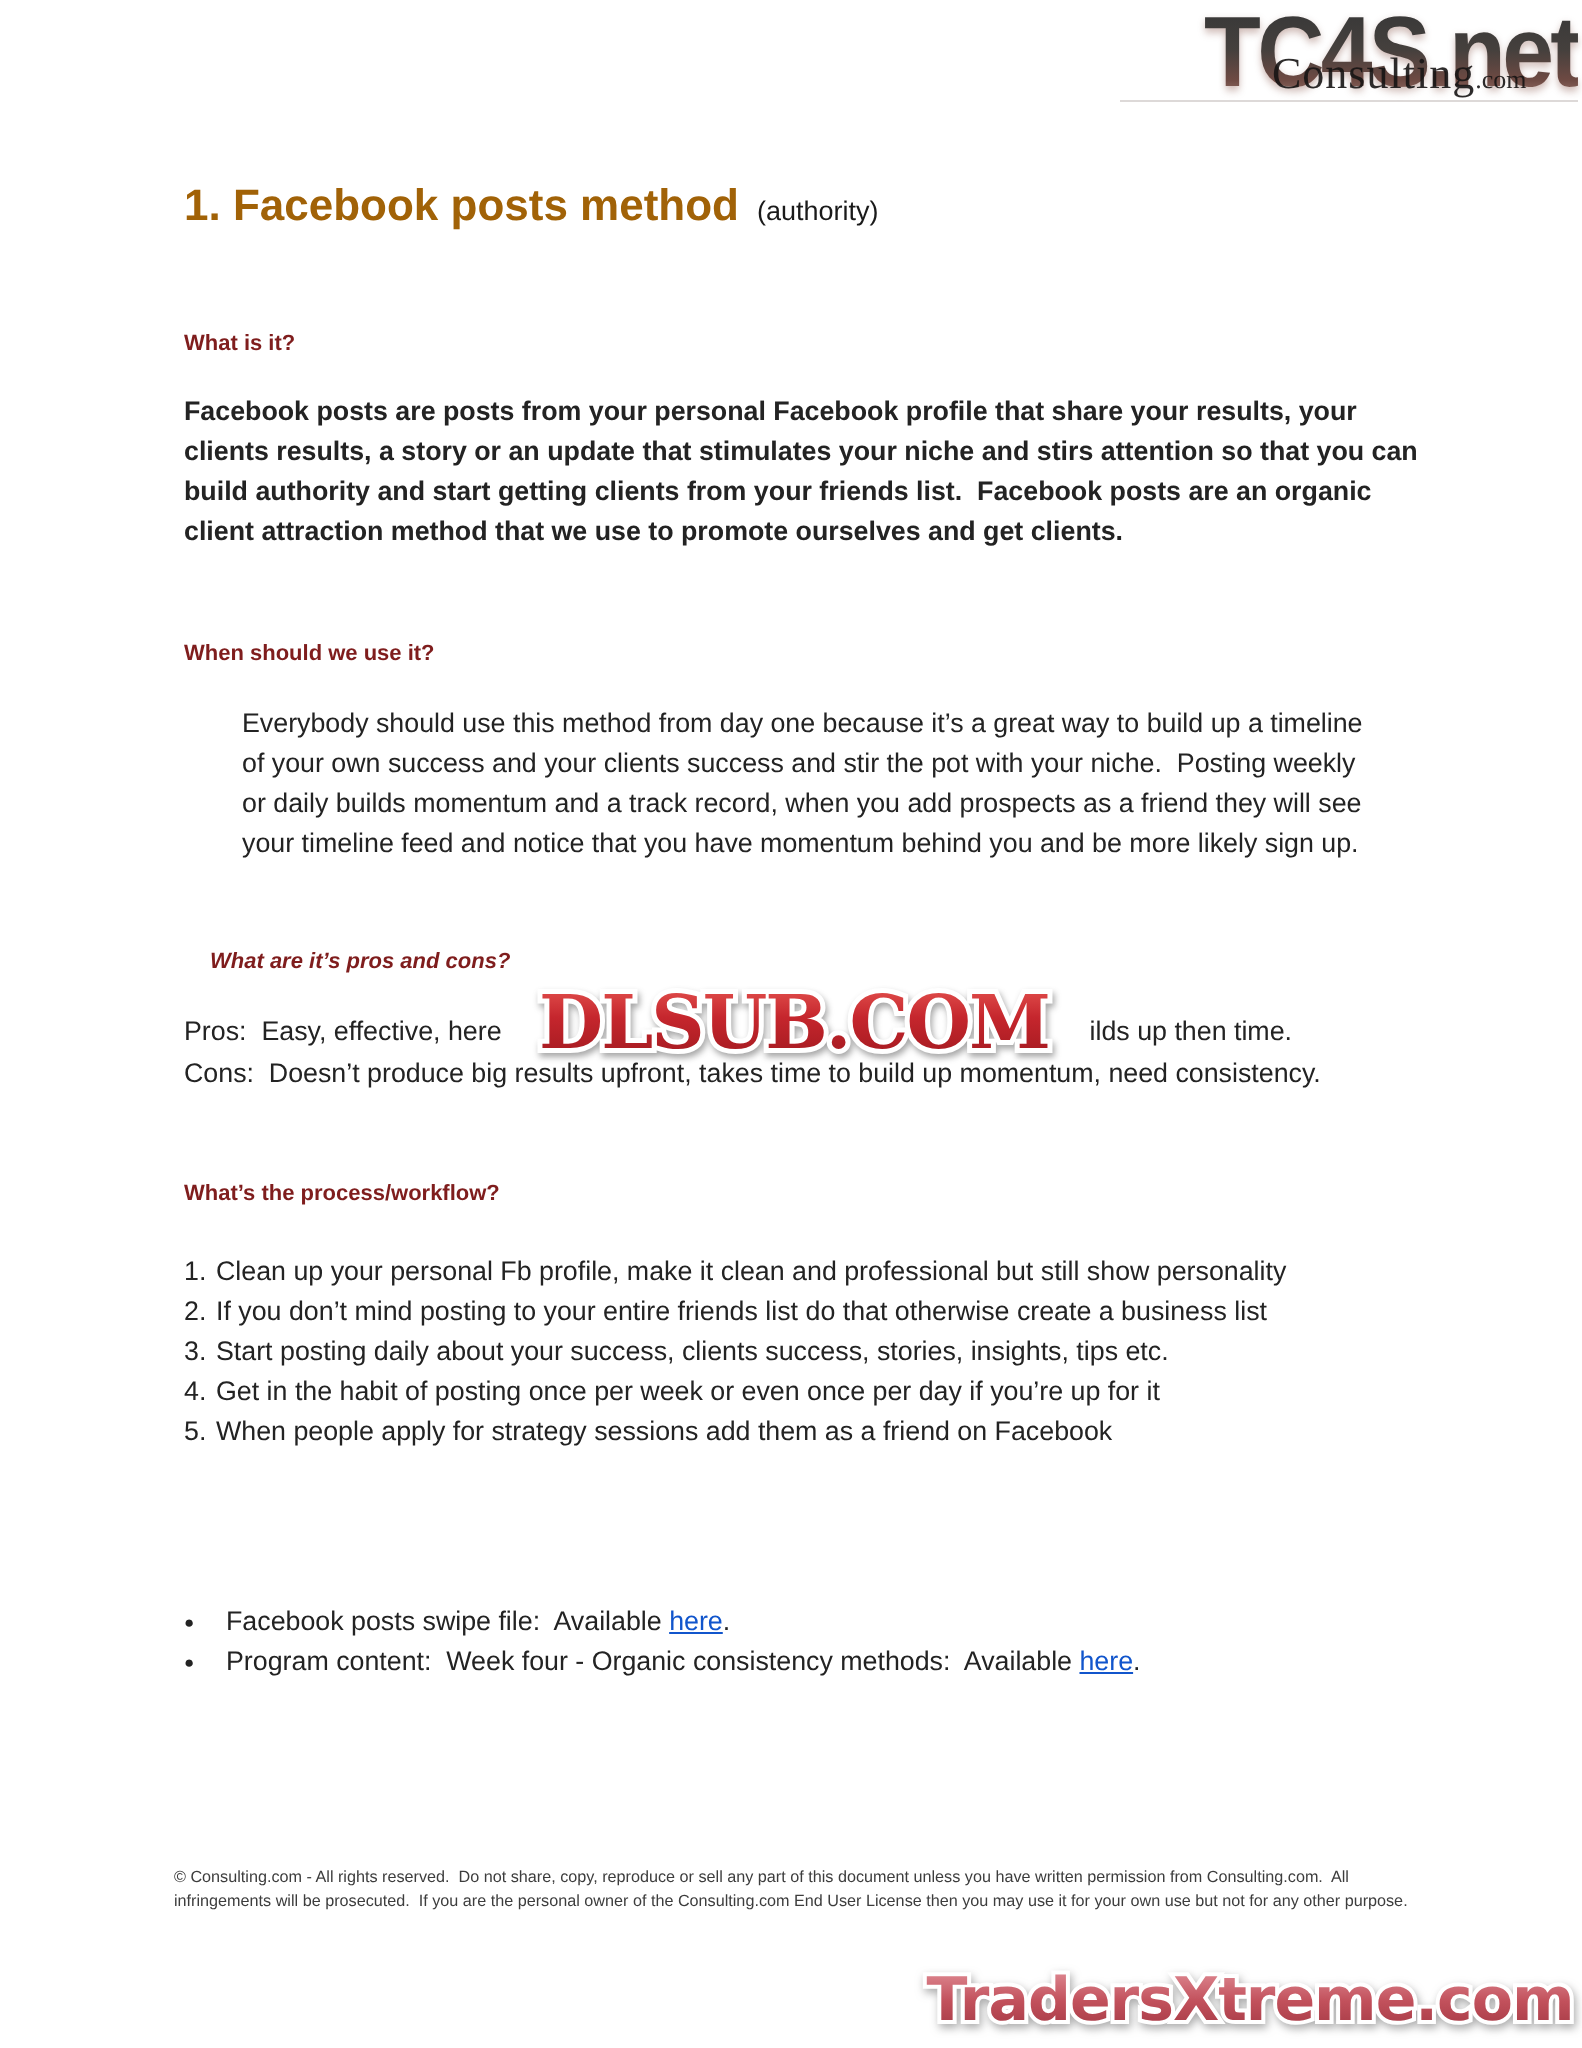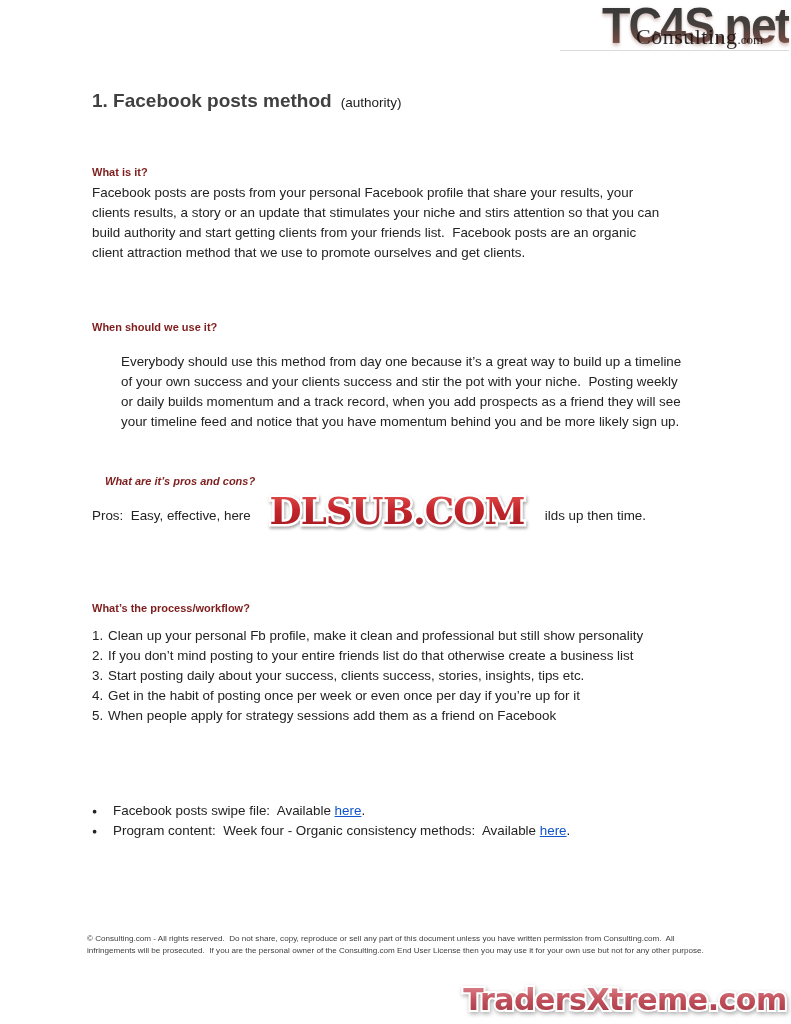--- a/index.html
+++ b/index.html
@@ -3,21 +3,21 @@
 <meta charset="utf-8">
 <style>
   html,body { margin:0; padding:0; background:#ffffff; }
   .page {
     position:relative; width:791px; height:1024px; background:#ffffff;
     font-family:"Liberation Sans", sans-serif; overflow:hidden;
   }
   .abs { position:absolute; }
 
   
-  .doc-title-main { font-size:19px; font-weight:700; color:#404040; }
+  .doc-title-main { font-size:22px; font-weight:700; color:#a16207; }
   .doc-title-suffix { font-size:13.5px; font-weight:400; color:#1a1a1a; margin-left:9px; }
   .heading { font-size:11px; font-weight:700; color:#7f1d1d; line-height:16px; white-space:pre; }
   .para { font-size:13.4px; line-height:20px; color:#232323; white-space:pre; }
   .list-row { display:flex; font-size:13.4px; line-height:20px; color:#232323; white-space:pre; }
   .num { width:16px; flex:0 0 16px; }
   .bullet-glyph { width:21px; flex:0 0 21px; font-size:8.5px; line-height:20px; color:#232323; }
   .covered-gap { display:inline-block; width:294px; }
   .link { color:#1155cc; text-decoration:underline; cursor:pointer; }
   .footer { font-size:8.1px; line-height:12px; color:#3d3d3d; white-space:pre; letter-spacing:0; }
 
@@ -51,46 +51,47 @@
   <div class="abs tc4s-wrap">
     <span class="tc4s">TC4S.net</span>
   </div>
   <div class="abs consulting"><span>Consulting</span><span class="tld">.com</span></div>
 
   <div class="abs" style="top:90px;left:92px;">
     <span class="doc-title-main">1. Facebook posts method</span><span class="doc-title-suffix">(authority)</span>
   </div>
 
   <div class="abs heading" style="top:164px;left:92px;">What is it?</div>
-  <div class="abs para" style="top:183px;left:92px;">Facebook posts are posts from your personal Facebook profile that share your results, your
+  <div class="abs para" style="top:196px;left:92px;font-weight:bold;">Facebook posts are posts from your personal Facebook profile that share your results, your
 clients results, a story or an update that stimulates your niche and stirs attention so that you can
 build authority and start getting clients from your friends list.  Facebook posts are an organic
 client attraction method that we use to promote ourselves and get clients.</div>
 
   <div class="abs heading" style="top:319px;left:92px;">When should we use it?</div>
   <div class="abs para" style="top:352px;left:92px;margin-left:29px;">Everybody should use this method from day one because it’s a great way to build up a timeline
 of your own success and your clients success and stir the pot with your niche.  Posting weekly
 or daily builds momentum and a track record, when you add prospects as a friend they will see
 your timeline feed and notice that you have momentum behind you and be more likely sign up.</div>
 
   <div class="abs heading" style="top:473px;left:105px;font-style:italic;">What are it’s pros and cons?</div>
   <div class="abs para" style="top:506px;left:92px;"><span>Pros:  Easy, effective, here</span><span class="covered-gap"></span><span>ilds up then time.</span></div>
+  <div class="abs para" style="top:527px;left:92px;">Cons:  Doesn’t produce big results upfront, takes time to build up momentum, need consistency.</div>
 
   <svg class="abs wm-dlsub" style="left:246px;top:489px;" width="302" height="46" viewBox="0 0 302 46">
     <defs>
       <linearGradient id="gRed" x1="0" y1="0" x2="0" y2="1">
         <stop offset="0" stop-color="#ea5a55"></stop>
         <stop offset="0.45" stop-color="#c5262d"></stop>
         <stop offset="1" stop-color="#9e181e"></stop>
       </linearGradient>
     </defs>
     <text x="151" y="35" text-anchor="middle" font-family="DejaVu Serif, Liberation Serif, serif" font-size="37" font-weight="bold" letter-spacing="-1" fill="url(#gRed)" stroke="#ffffff" stroke-width="5" paint-order="stroke">DLSUB.COM</text>
   </svg>
 
-  <div class="abs heading" style="top:589px;left:92px;margin-top:11px;">What’s the process/workflow?</div>
+  <div class="abs heading" style="top:589px;left:92px;">What’s the process/workflow?</div>
   <div class="abs" style="top:626px;left:92px;">
     <div class="list-row"><span class="num">1.</span><span>Clean up your personal Fb profile, make it clean and professional but still show personality</span></div>
     <div class="list-row"><span class="num">2.</span><span>If you don’t mind posting to your entire friends list do that otherwise create a business list</span></div>
     <div class="list-row"><span class="num">3.</span><span>Start posting daily about your success, clients success, stories, insights, tips etc.</span></div>
     <div class="list-row"><span class="num">4.</span><span>Get in the habit of posting once per week or even once per day if you’re up for it</span></div>
     <div class="list-row"><span class="num">5.</span><span>When people apply for strategy sessions add them as a friend on Facebook</span></div>
   </div>
 
   <div class="abs" style="top:801px;left:92px;">
     <div class="list-row"><span class="bullet-glyph">●</span><span><span>Facebook posts swipe file:  Available </span><a class="link">here</a><span>.</span></span></div>

